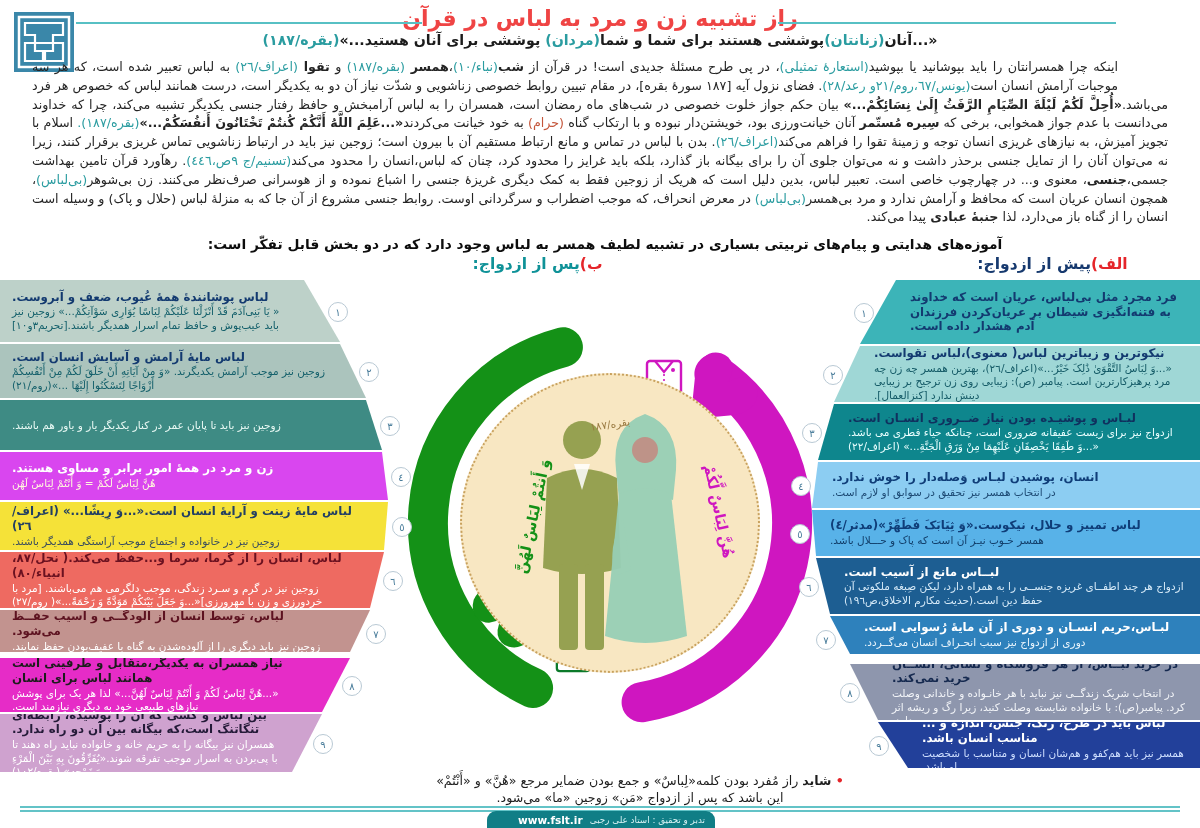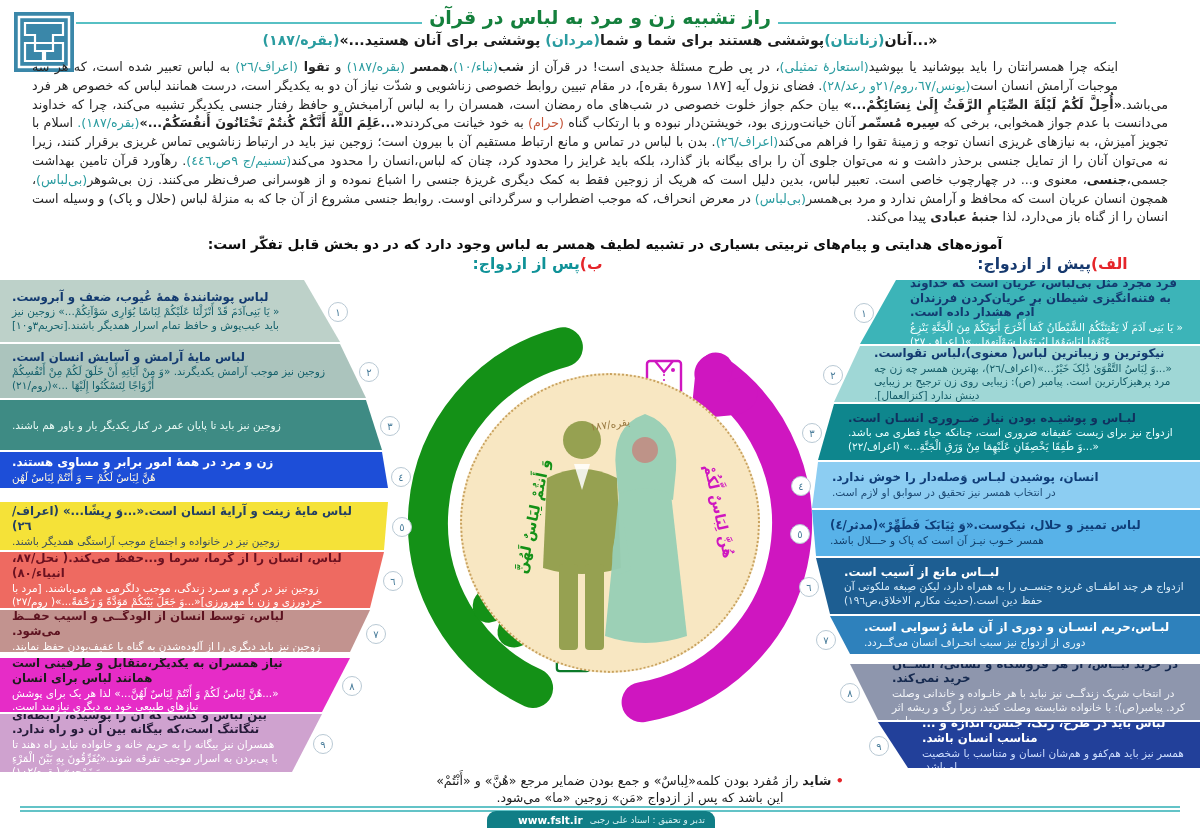--- a/index.html
+++ b/index.html
@@ -1,19 +1,19 @@
 <!DOCTYPE html>
 <html dir="rtl" lang="fa"><head>
 <meta charset="utf-8">
 <style>
   html,body{margin:0;padding:0;background:#e9e9e9;}
   .page{position:relative;width:1200px;height:828px;margin:0 auto;background:#ffffff;
         font-family:"DejaVu Sans",sans-serif;overflow:hidden;direction:rtl;}
   .title{position:absolute;top:6px;left:0;right:0;text-align:center;
-         font-size:19px;font-weight:bold;color:#15803d;}
+         font-size:22px;font-weight:bold;color:#ef4444;}
   .rule{position:absolute;top:22px;height:2px;background:#57c0c4;}
   .rule-l{left:30px;width:392px;}
   .rule-r{left:778px;width:338px;}
   .subtitle{position:absolute;top:32px;left:40px;right:40px;text-align:center;
             font-size:14.2px;font-weight:bold;color:#1b1b1b;}
   .logo{position:absolute;top:10px;left:12px;width:64px;height:64px;}
   .intro{position:absolute;top:58px;right:32px;left:32px;font-size:12.7px;
          line-height:18.8px;text-align:justify;color:#242424;}
   .logo-spacer{float:right;width:50px;height:20px;}
   .heading{position:absolute;top:236px;left:0;right:0;text-align:center;
@@ -149,21 +149,20 @@
 
   <div class="bottom-line bl1"></div>
   <div class="bottom-line bl2"></div>
   <div class="footer-bar">
     <span class="footer-credit">تدبر و تحقیق : استاد علی رجبی</span>
     <span class="footer-site">www.fslt.ir</span>
   </div>
 
 <div class="band" style="left: 808px; top: 280px; width: 392px; height: 64px; background: rgb(60, 180, 184); color: rgb(242, 255, 255); clip-path: polygon(88px 0px, 100% 0px, 100% 100%, 52px 100%); padding: 2px 12px 2px 102px;">
       <div class="b-title" style="color: rgb(19, 58, 112);">فرد مجرد مثل بی‌لباس، عریان است که خداوند به فتنه‌انگیزی شیطان بر عریان‌کردن فرزندان آدم هشدار داده است.</div>
-      <div class="b-body">« یَا بَنِی آدَمَ لَا یَفْتِنَنَّکُمُ الشَّیْطَانُ کَمَا أَخْرَجَ أَبَوَیْکُمْ مِنَ الْجَنَّةِ یَنْزِعُ عَنْهُمَا لِبَاسَهُمَا لِیُرِیَهُمَا سَوْآتِهِمَا...»( اعراف ۲۷)</div>
     </div>
     <div class="num-badge" style="left: 854px; top: 303px;">۱</div>
     <div class="band" style="left: 808px; top: 346px; width: 392px; height: 56px; background: rgb(159, 215, 214); color: rgb(20, 90, 102); clip-path: polygon(52px 0px, 100% 0px, 100% 100%, 26px 100%); padding: 2px 12px 2px 66px;">
       <div class="b-title" style="color: rgb(19, 58, 112);">نیکوترین و زیباترین لباس( معنوی)،لباس تقواست.</div>
       <div class="b-body">«...وَ لِبَاسُ التَّقْوَیٰ ذَٰلِکَ خَیْرٌ...»(اعراف/۲٦)، بهترین همسر چه زن چه مرد پرهیزکارترین است. پیامبر (ص): زیبایی روی زن ترجیح بر زیبایی دینش ندارد [کنزالعمال].</div>
     </div>
     <div class="num-badge" style="left: 823px; top: 365px;">۲</div>
     <div class="band" style="left: 808px; top: 404px; width: 392px; height: 56px; background: rgb(14, 134, 141); color: rgb(234, 255, 255); clip-path: polygon(26px 0px, 100% 0px, 100% 100%, 10px 100%); padding: 2px 12px 2px 40px;">
       <div class="b-title" style="color: rgb(16, 48, 94);">لبـاس و پوشیـده بودن نیاز ضــروری انسـان است.</div>
       <div class="b-body">ازدواج نیز برای زیست عفیفانه ضروری است، چنانکه حیاء فطری می باشد. «...وَ طَفِقَا یَخْصِفَانِ عَلَیْهِمَا مِنْ وَرَقِ الْجَنَّةِ...» (اعراف/۲۲)</div>
@@ -206,21 +205,21 @@
     <div class="num-badge" style="left: 328px; top: 302px;">۱</div>
     <div class="band" style="left: 0px; top: 344px; width: 392px; height: 54px; background: rgb(171, 196, 189); color: rgb(20, 96, 107); clip-path: polygon(0px 0px, 340px 0px, 366px 100%, 0px 100%); padding: 2px 66px 2px 12px;">
       <div class="b-title" style="color: rgb(19, 58, 112);">لباس مایهٔ آرامش و آسایش انسان است.</div>
       <div class="b-body">زوجین نیز موجب آرامش یکدیگرند. «وَ مِنْ آیَاتِهِ أَنْ خَلَقَ لَکُمْ مِنْ أَنْفُسِکُمْ أَزْوَاجًا لِتَسْکُنُوا إِلَیْهَا ...»(روم/۲۱)</div>
     </div>
     <div class="num-badge" style="left: 359px; top: 362px;">۲</div>
     <div class="band" style="left: 0px; top: 400px; width: 392px; height: 50px; background: rgb(62, 139, 132); color: rgb(234, 250, 245); clip-path: polygon(0px 0px, 366px 0px, 382px 100%, 0px 100%); padding: 2px 40px 2px 12px;">
       <div class="b-body">زوجین نیز باید تا پایان عمر در کنار یکدیگر یار و یاور هم باشند.</div>
     </div>
     <div class="num-badge" style="left: 380px; top: 416px;">۳</div>
-    <div class="band" style="left: 0px; top: 452px; width: 392px; height: 36px; background: #1d4ed8; color: rgb(255, 246, 221); clip-path: polygon(0px 0px, 382px 0px, 388px 100%, 0px 100%); padding: 2px 24px 2px 12px;">
+    <div class="band" style="left: 0px; top: 452px; width: 392px; height: 48px; background: #d946ef; color: rgb(255, 246, 221); clip-path: polygon(0px 0px, 382px 0px, 388px 100%, 0px 100%); padding: 2px 24px 2px 12px;">
       <div class="b-title" style="color: rgb(255, 255, 255);">زن و مرد در همهٔ امور برابر و مساوی هستند.</div>
       <div class="b-body">هُنَّ لِبَاسٌ لَکُمْ = وَ أَنْتُمْ لِبَاسٌ لَهُن</div>
     </div>
     <div class="num-badge" style="left: 391px; top: 467px;">٤</div>
     <div class="band" style="left: 0px; top: 502px; width: 392px; height: 48px; background: rgb(245, 226, 56); color: rgb(58, 77, 94); clip-path: polygon(0px 0px, 388px 0px, 384px 100%, 0px 100%); padding: 2px 22px 2px 12px;">
       <div class="b-title" style="color: rgb(34, 63, 99);">لباس مایهٔ زینت و آرایهٔ انسان است.«...وَ رِیشًا...» (اعراف/۲٦)</div>
       <div class="b-body">زوجین نیز در خانواده و اجتماع موجب آراستگی همدیگر باشند.</div>
     </div>
     <div class="num-badge" style="left: 392px; top: 517px;">٥</div>
     <div class="band" style="left: 0px; top: 552px; width: 392px; height: 56px; background: rgb(238, 106, 97); color: rgb(255, 255, 255); clip-path: polygon(0px 0px, 384px 0px, 370px 100%, 0px 100%); padding: 2px 36px 2px 12px;">

